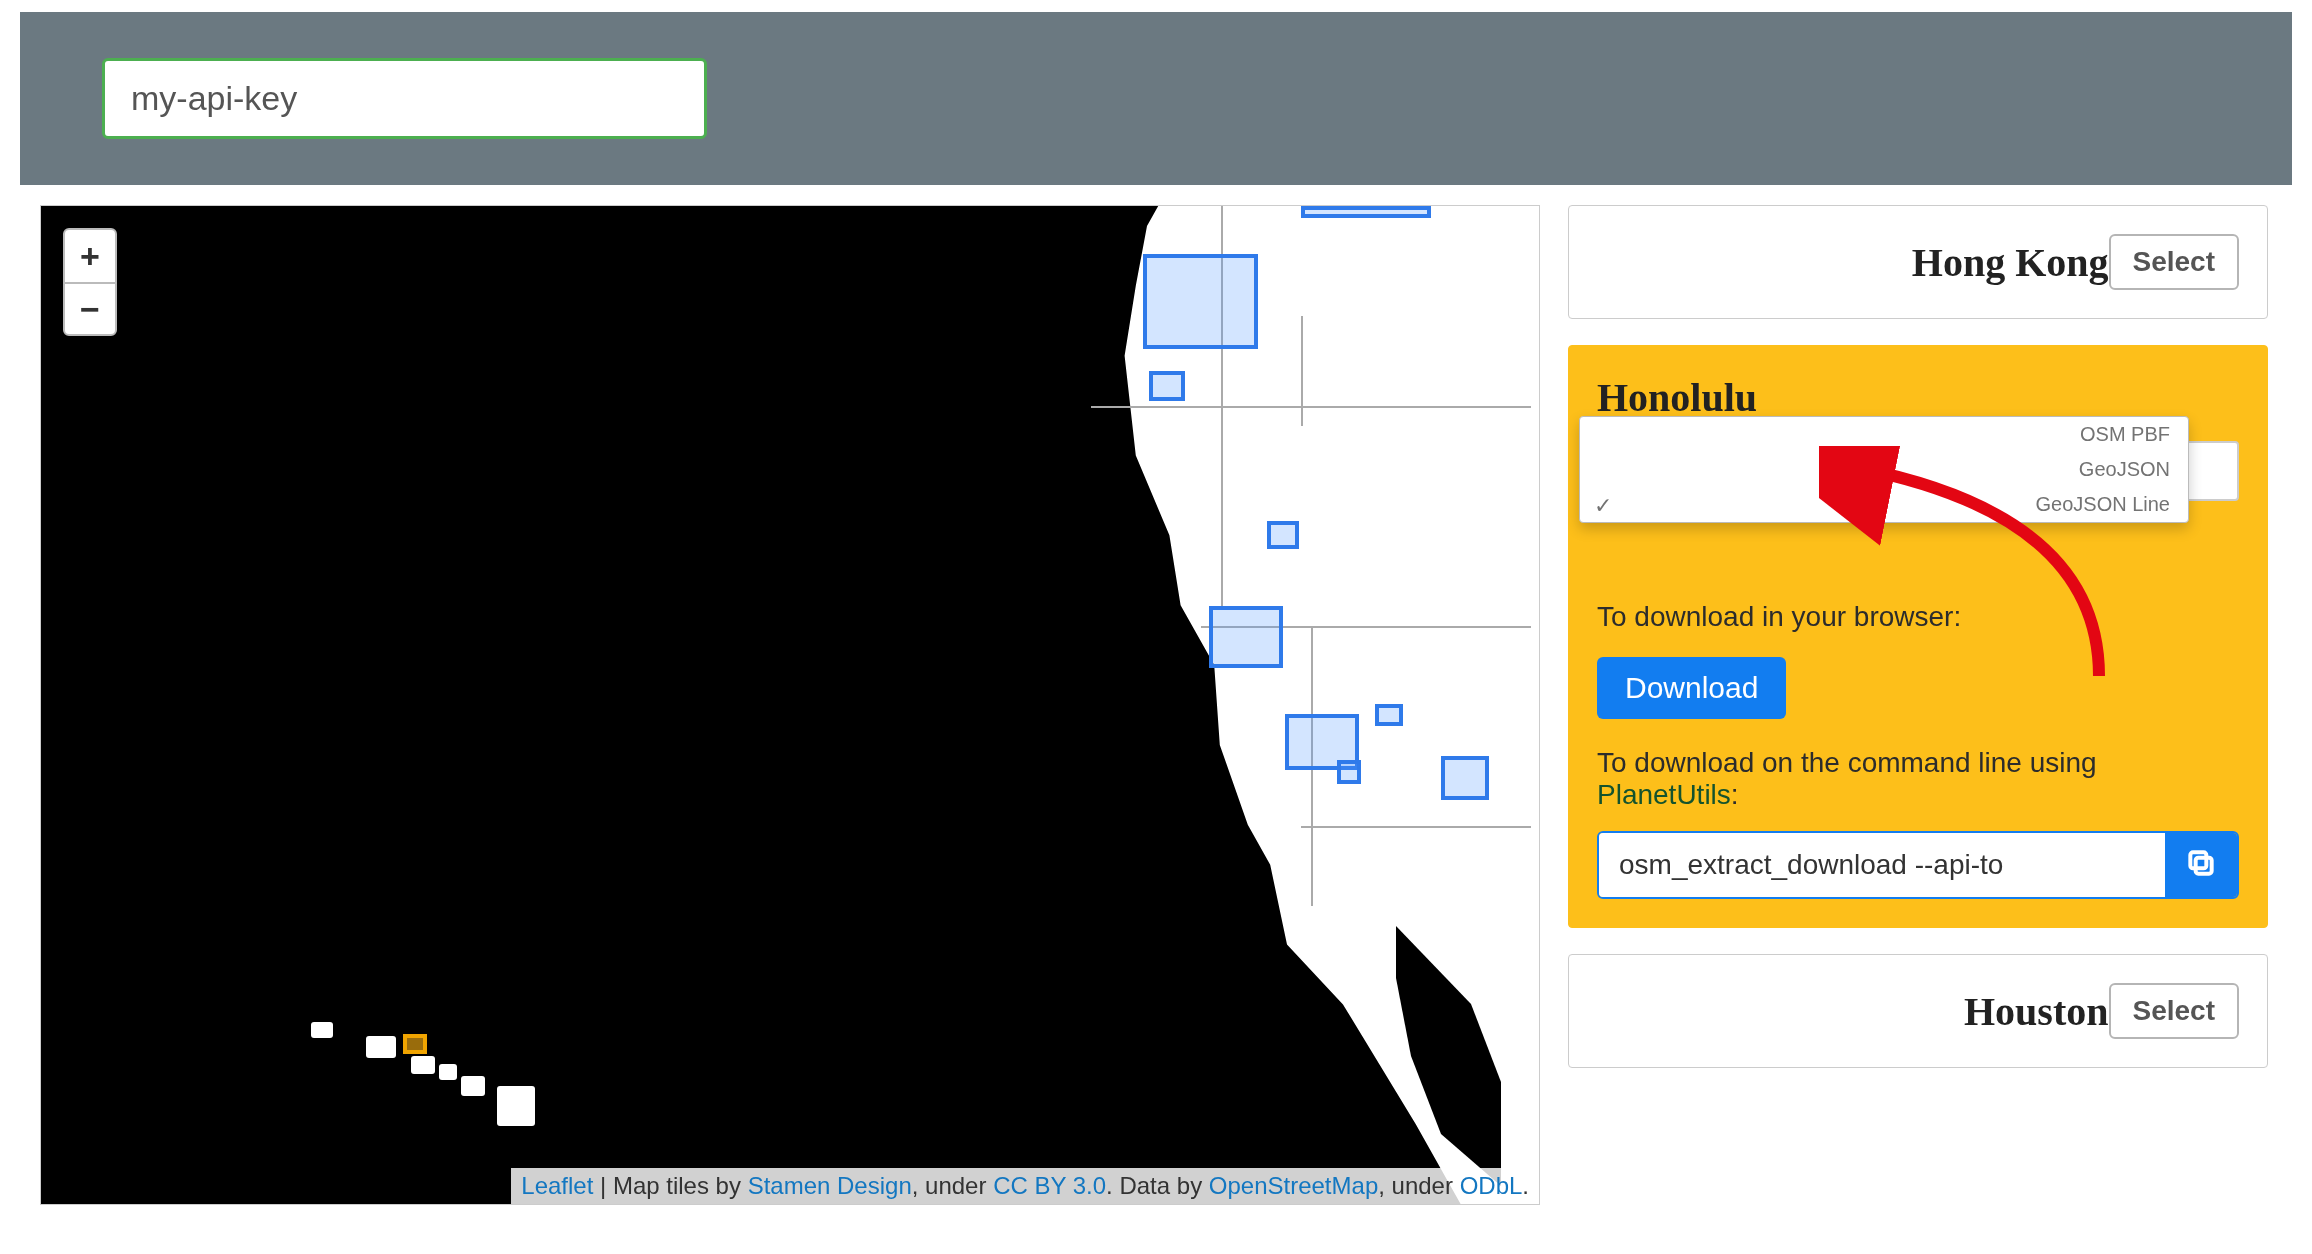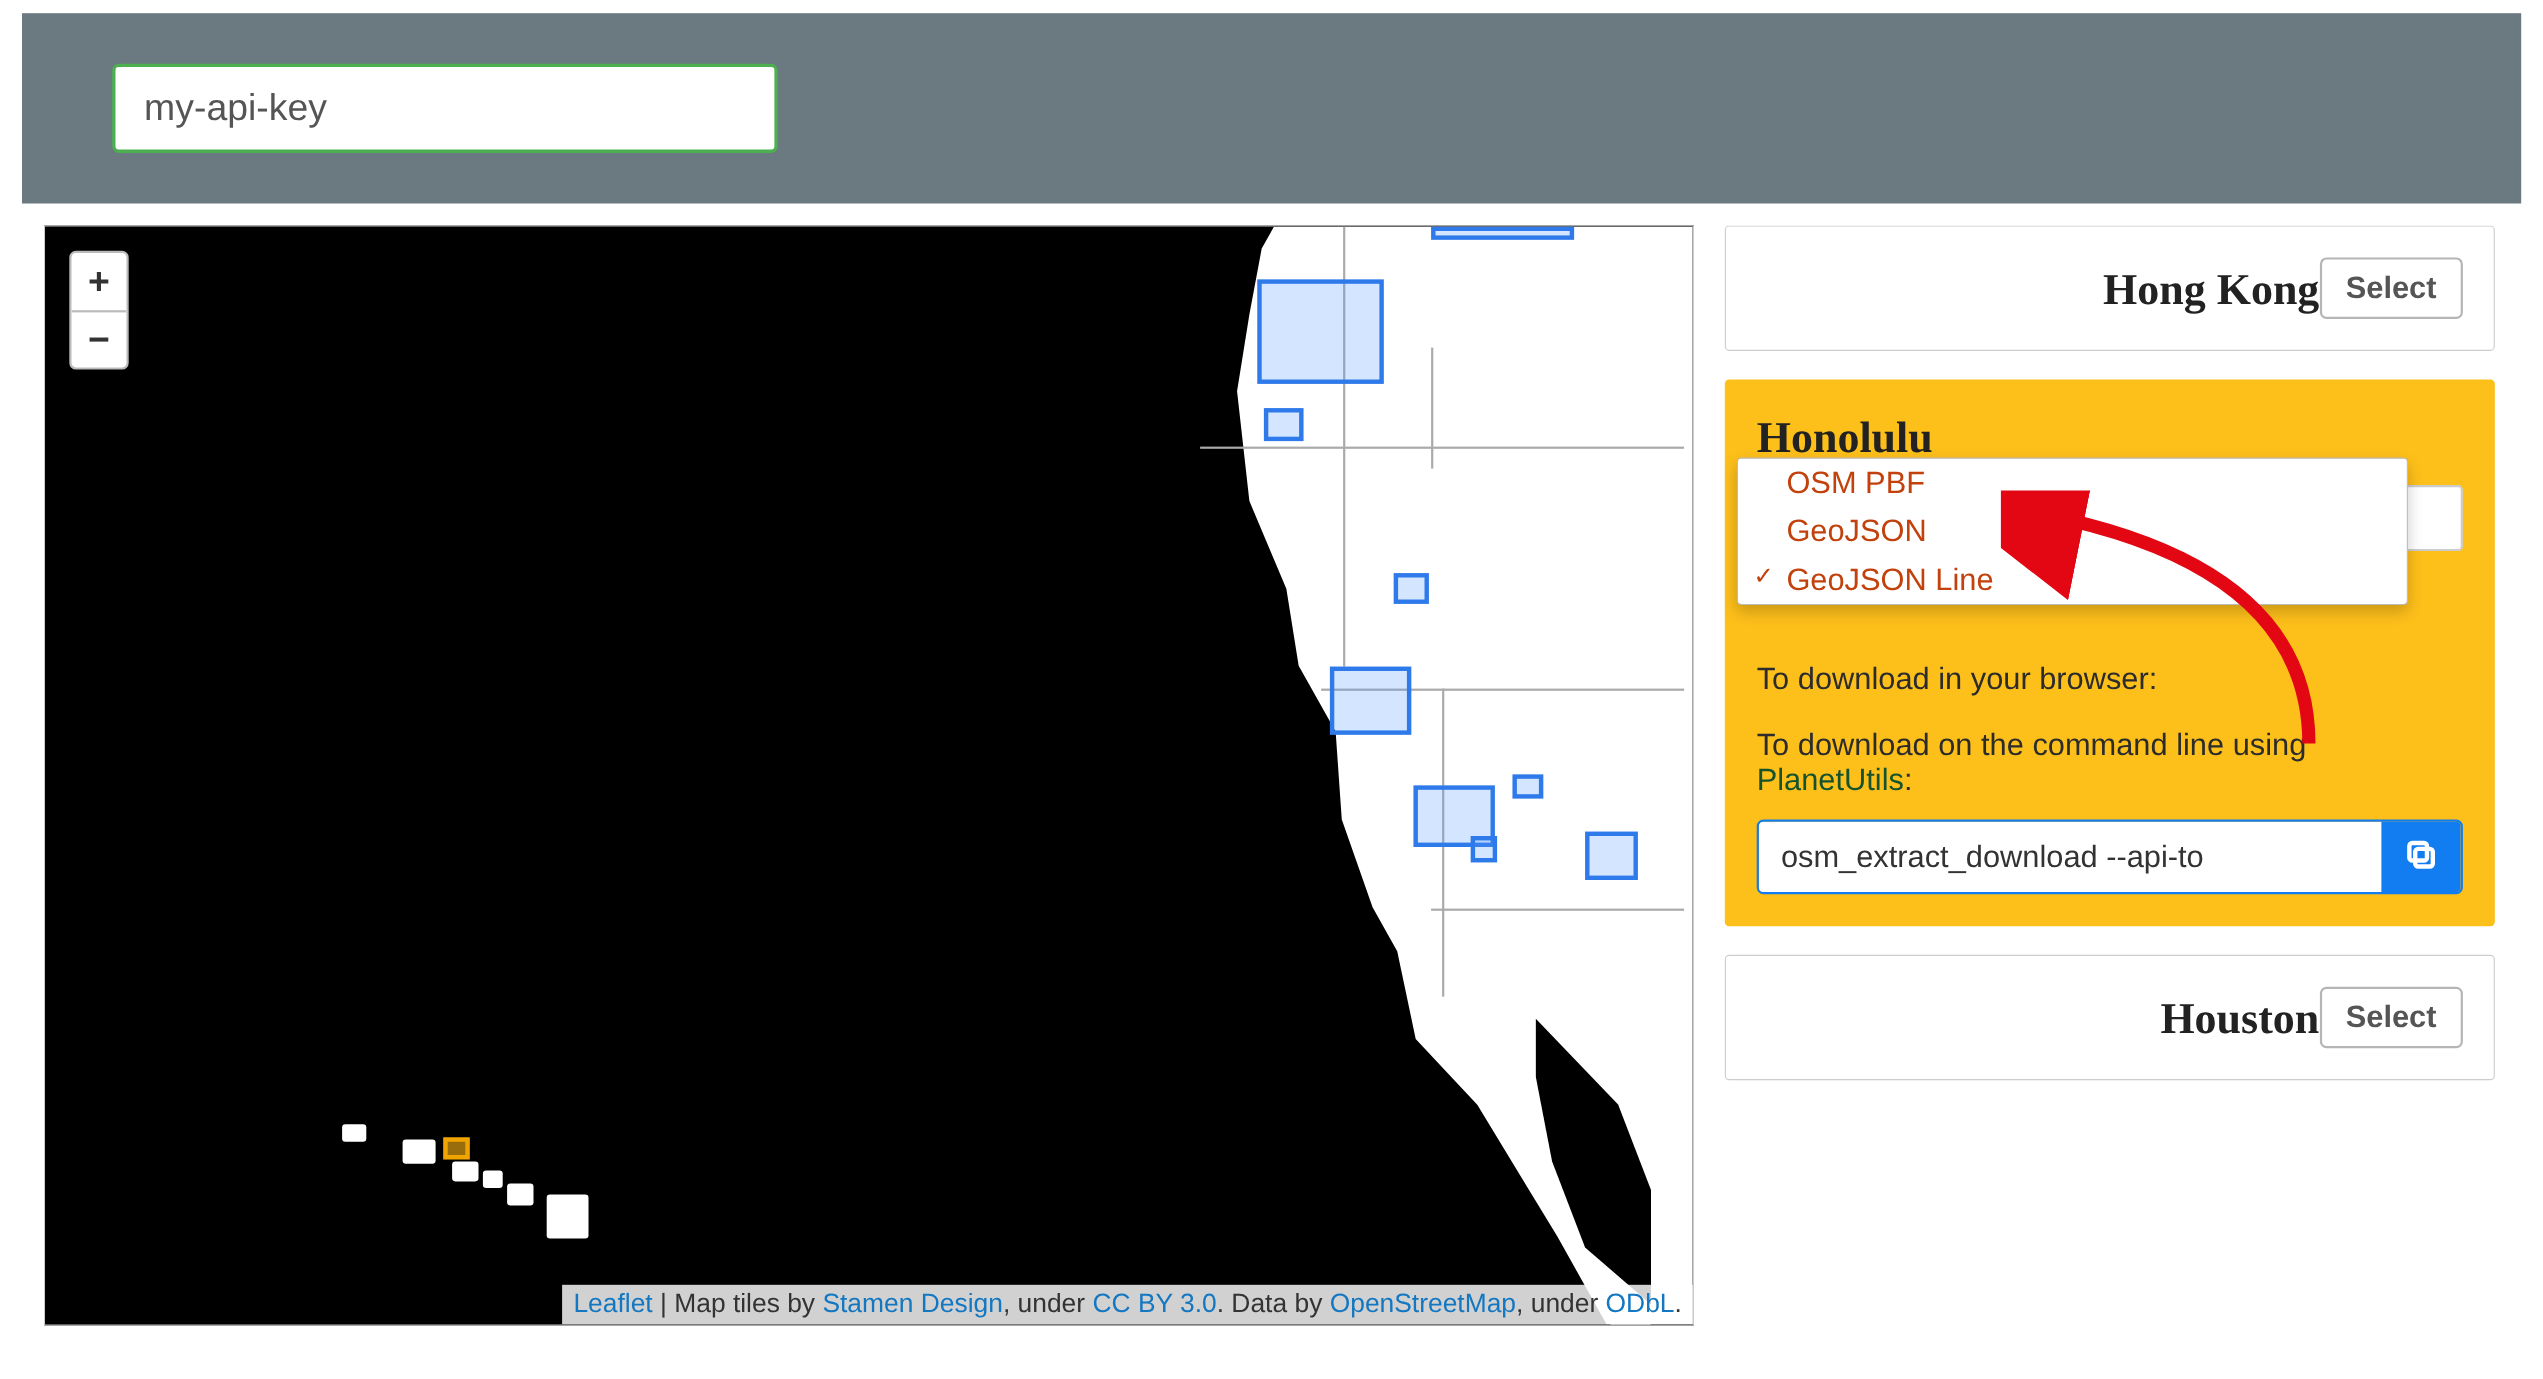--- a/index.html
+++ b/index.html
@@ -169,24 +169,25 @@
     top: 138px; left: 38px;
     width: 610px;
     background:#fff;
     border:1px solid #bbb;
     border-radius:4px;
     box-shadow: 0 6px 14px rgba(0,0,0,0.2);
     z-index: 400;
   }
   .dd-option {
     padding: 6px 18px 6px 44px;
-    font-size:28px;
-    color:#c2410c;
+    font-size:20px;
+    color:#737373;
     position:relative;
     cursor:pointer;
+    text-align:right;
   }
   .dd-option.checked::before {
     content:"✓";
     position:absolute; left:14px; top:6px;
     font-size:22px;
   }
 
   .info-text { font-size:28px; color:#2c2c2c; margin-top: 28px; }
   .download-btn {
     display:inline-block;
@@ -301,20 +302,21 @@
         <div class="select-placeholder"></div>
 
         
         <div class="dropdown-overlay" style="top:70px; left:10px;">
           <div class="dd-option">OSM PBF</div>
           <div class="dd-option">GeoJSON</div>
           <div class="dd-option checked">GeoJSON Line</div>
         </div>
 
         <div class="info-text" style="margin-top:100px;">To download in your browser:</div>
+        <button class="download-btn">Download</button>
 
         <div class="info-text">
           <span>To download on the command line using </span><a class="link">PlanetUtils</a><span>:</span>
         </div>
 
         <div class="cmd-group">
           <input class="cmd-input" readonly="" value="osm_extract_download --api-to" style="">
           <div class="copy-btn">
             <span>
               <svg viewBox="0 0 24 24">

